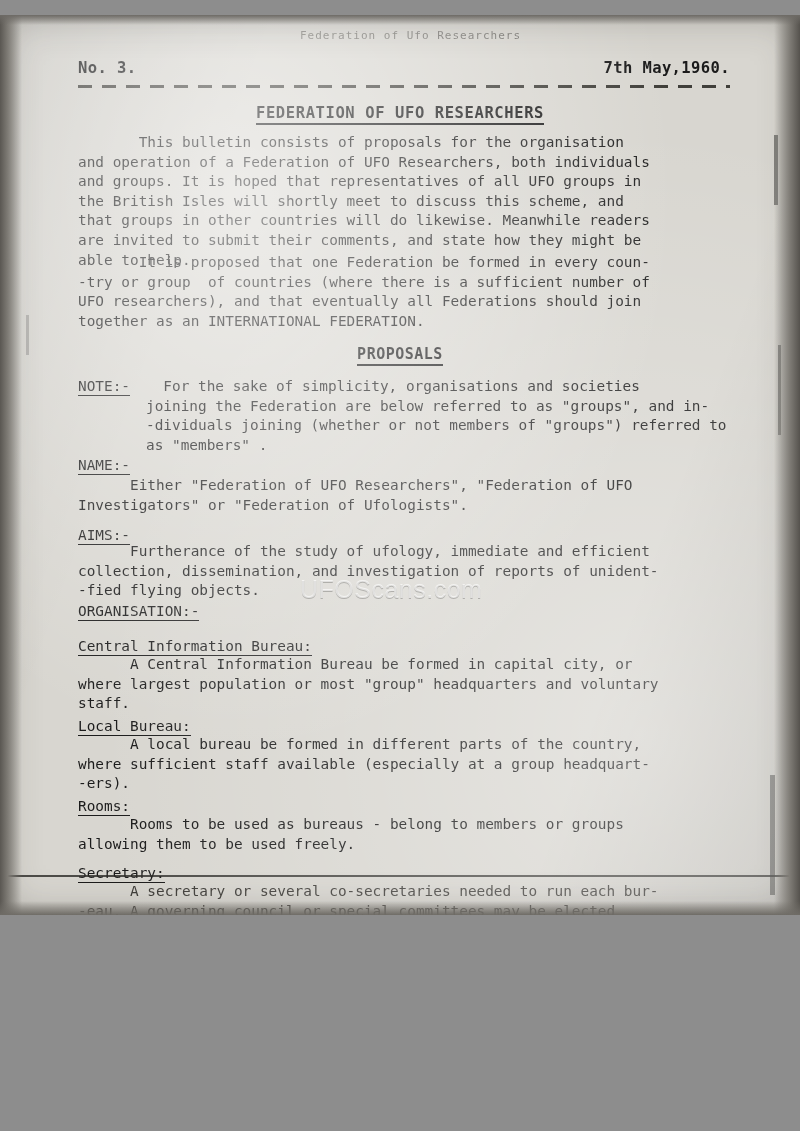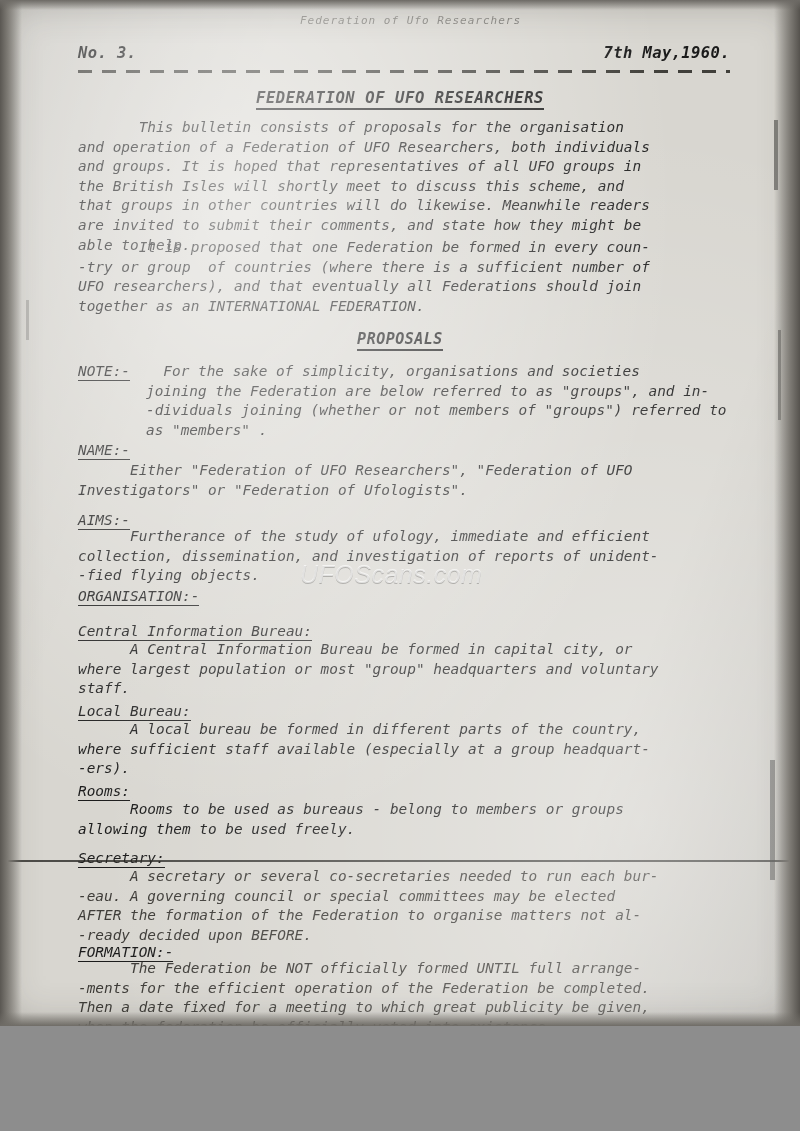--- a/index.html
+++ b/index.html
@@ -3,27 +3,26 @@
 <meta charset="utf-8">
 <style>
   html, body {
     margin: 0;
     padding: 0;
     background: #8d8d8d;
   }
   .page {
     position: relative;
     width: 800px;
-    height: 1026px;
-    margin: 0 auto;
+    height: 900px;
+    margin: 15px auto;
     background: #d8d6d0;
     overflow: hidden;
     font-family: "DejaVu Sans Mono", "Liberation Mono", monospace;
     color: #1b1b1b;
-    font-style: italic;
   }
   
   .page::before {
     content: "";
     position: absolute;
     inset: 0;
     background:
       radial-gradient(ellipse at 30% 20%, rgba(255,255,255,0.55) 0%, rgba(255,255,255,0) 55%),
       radial-gradient(ellipse at 80% 80%, rgba(255,255,255,0.35) 0%, rgba(255,255,255,0) 60%),
       linear-gradient(110deg, rgba(0,0,0,0.06) 0%, rgba(0,0,0,0) 25%, rgba(0,0,0,0) 75%, rgba(0,0,0,0.10) 100%);

